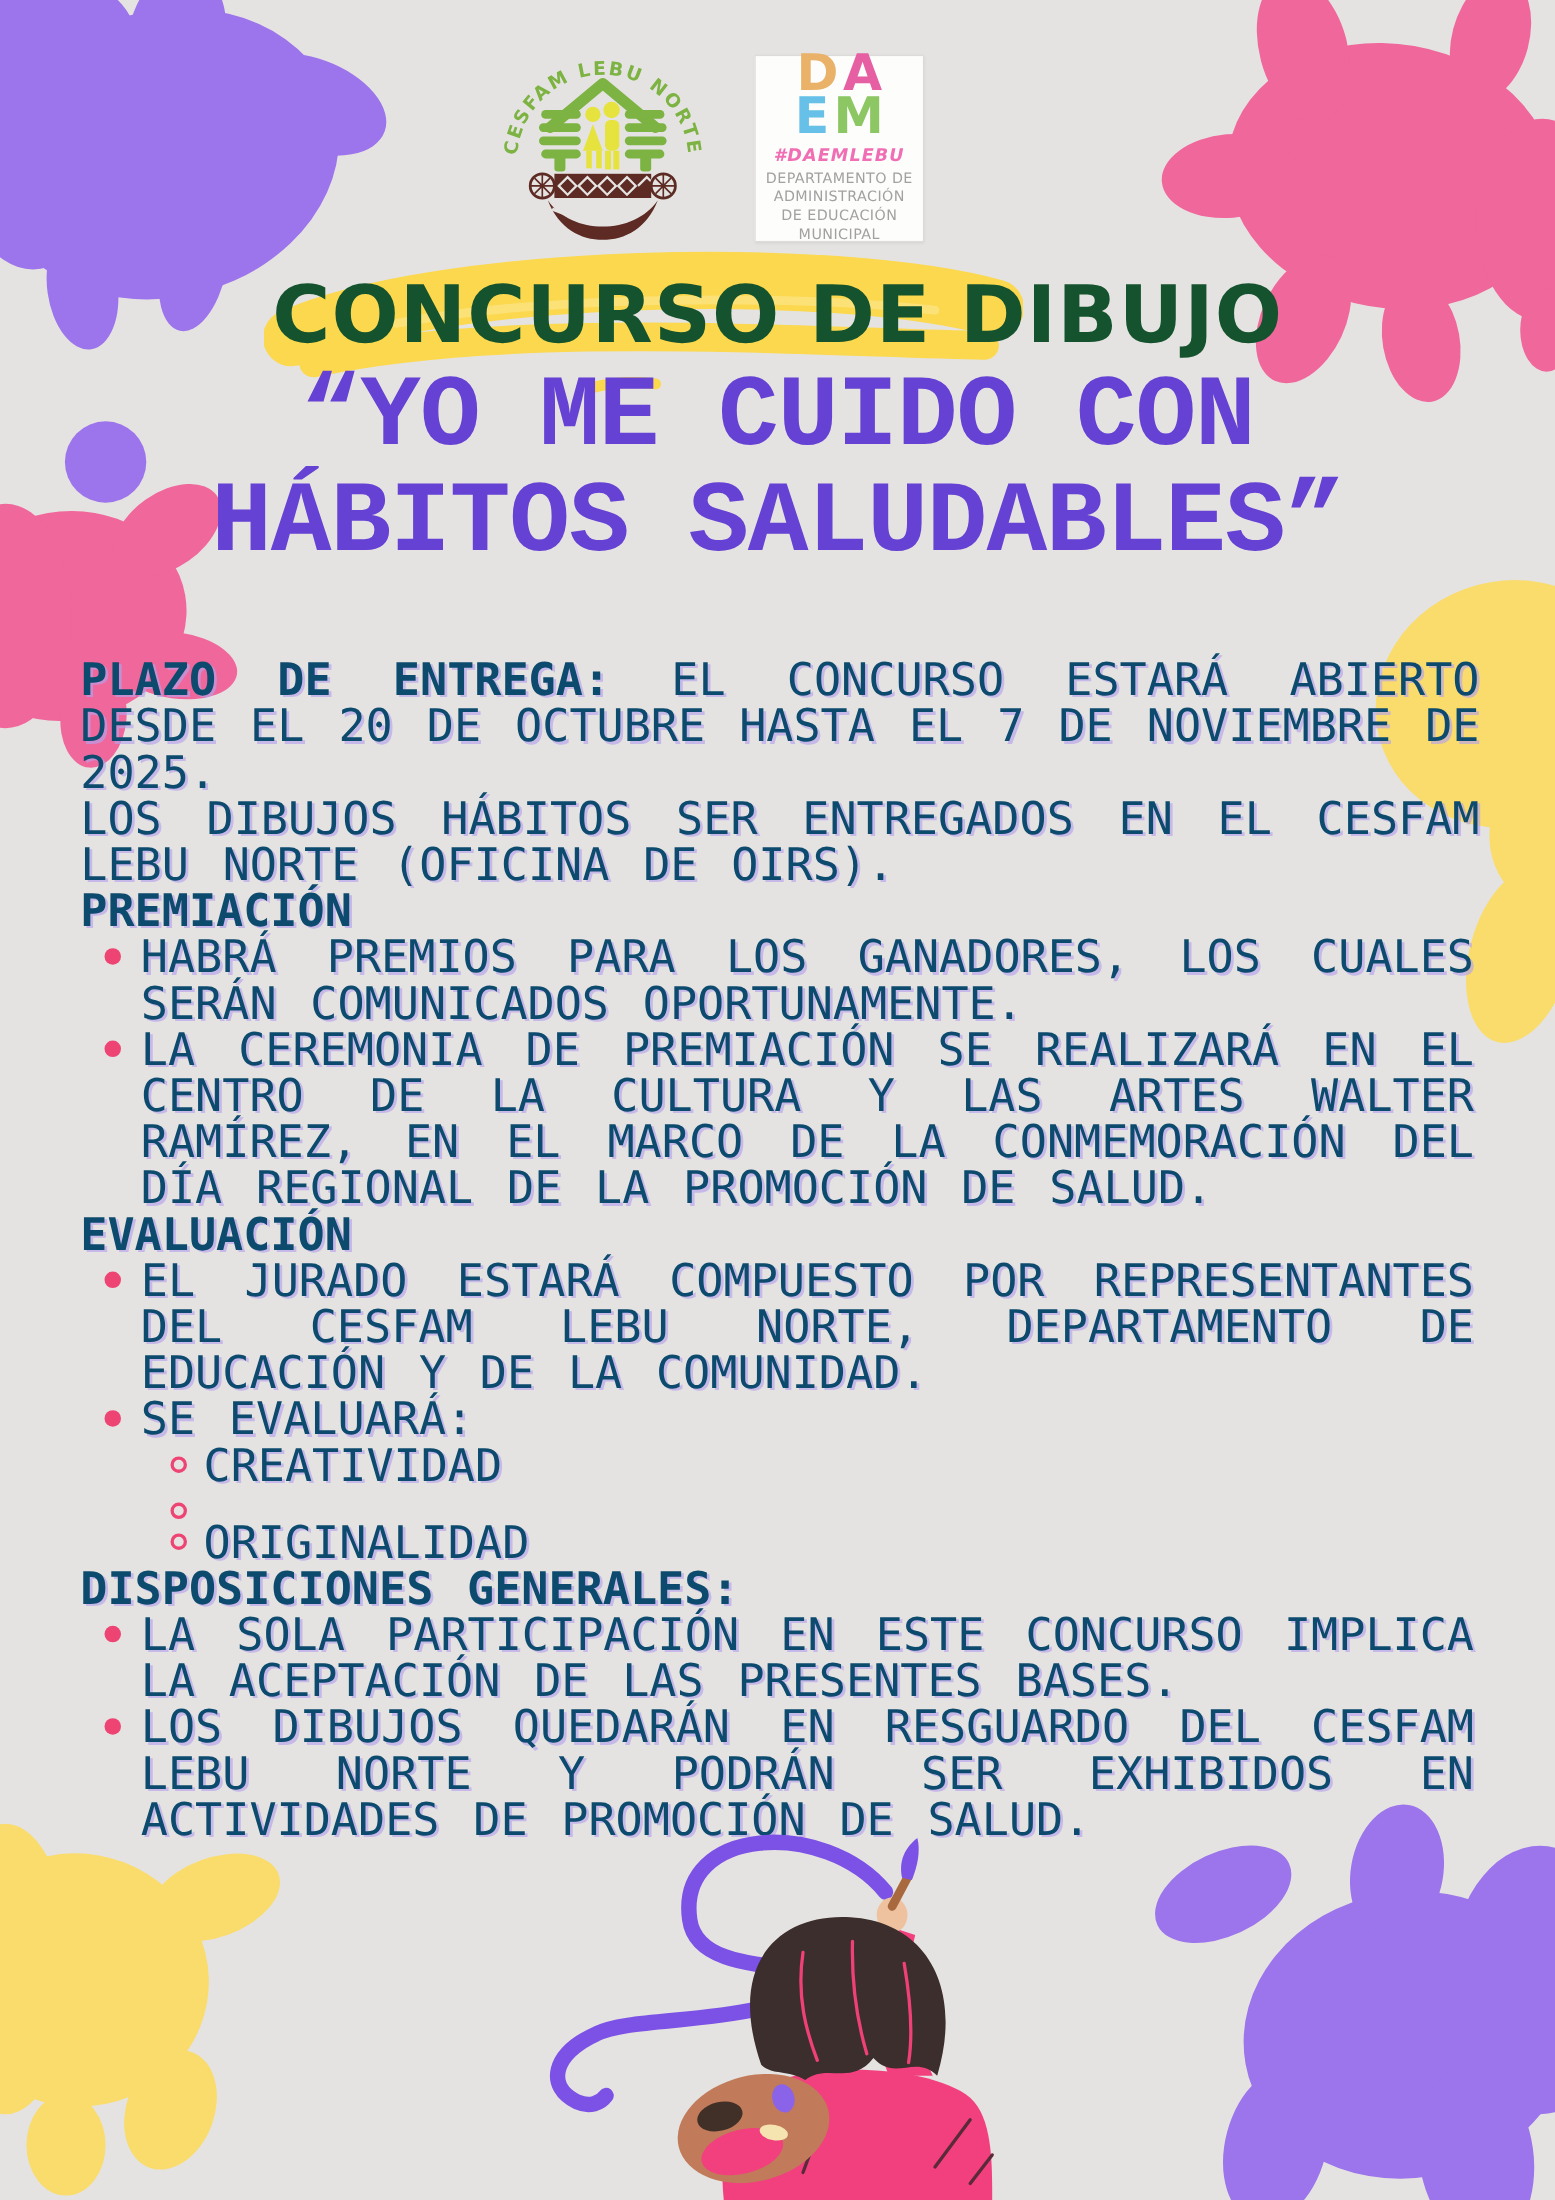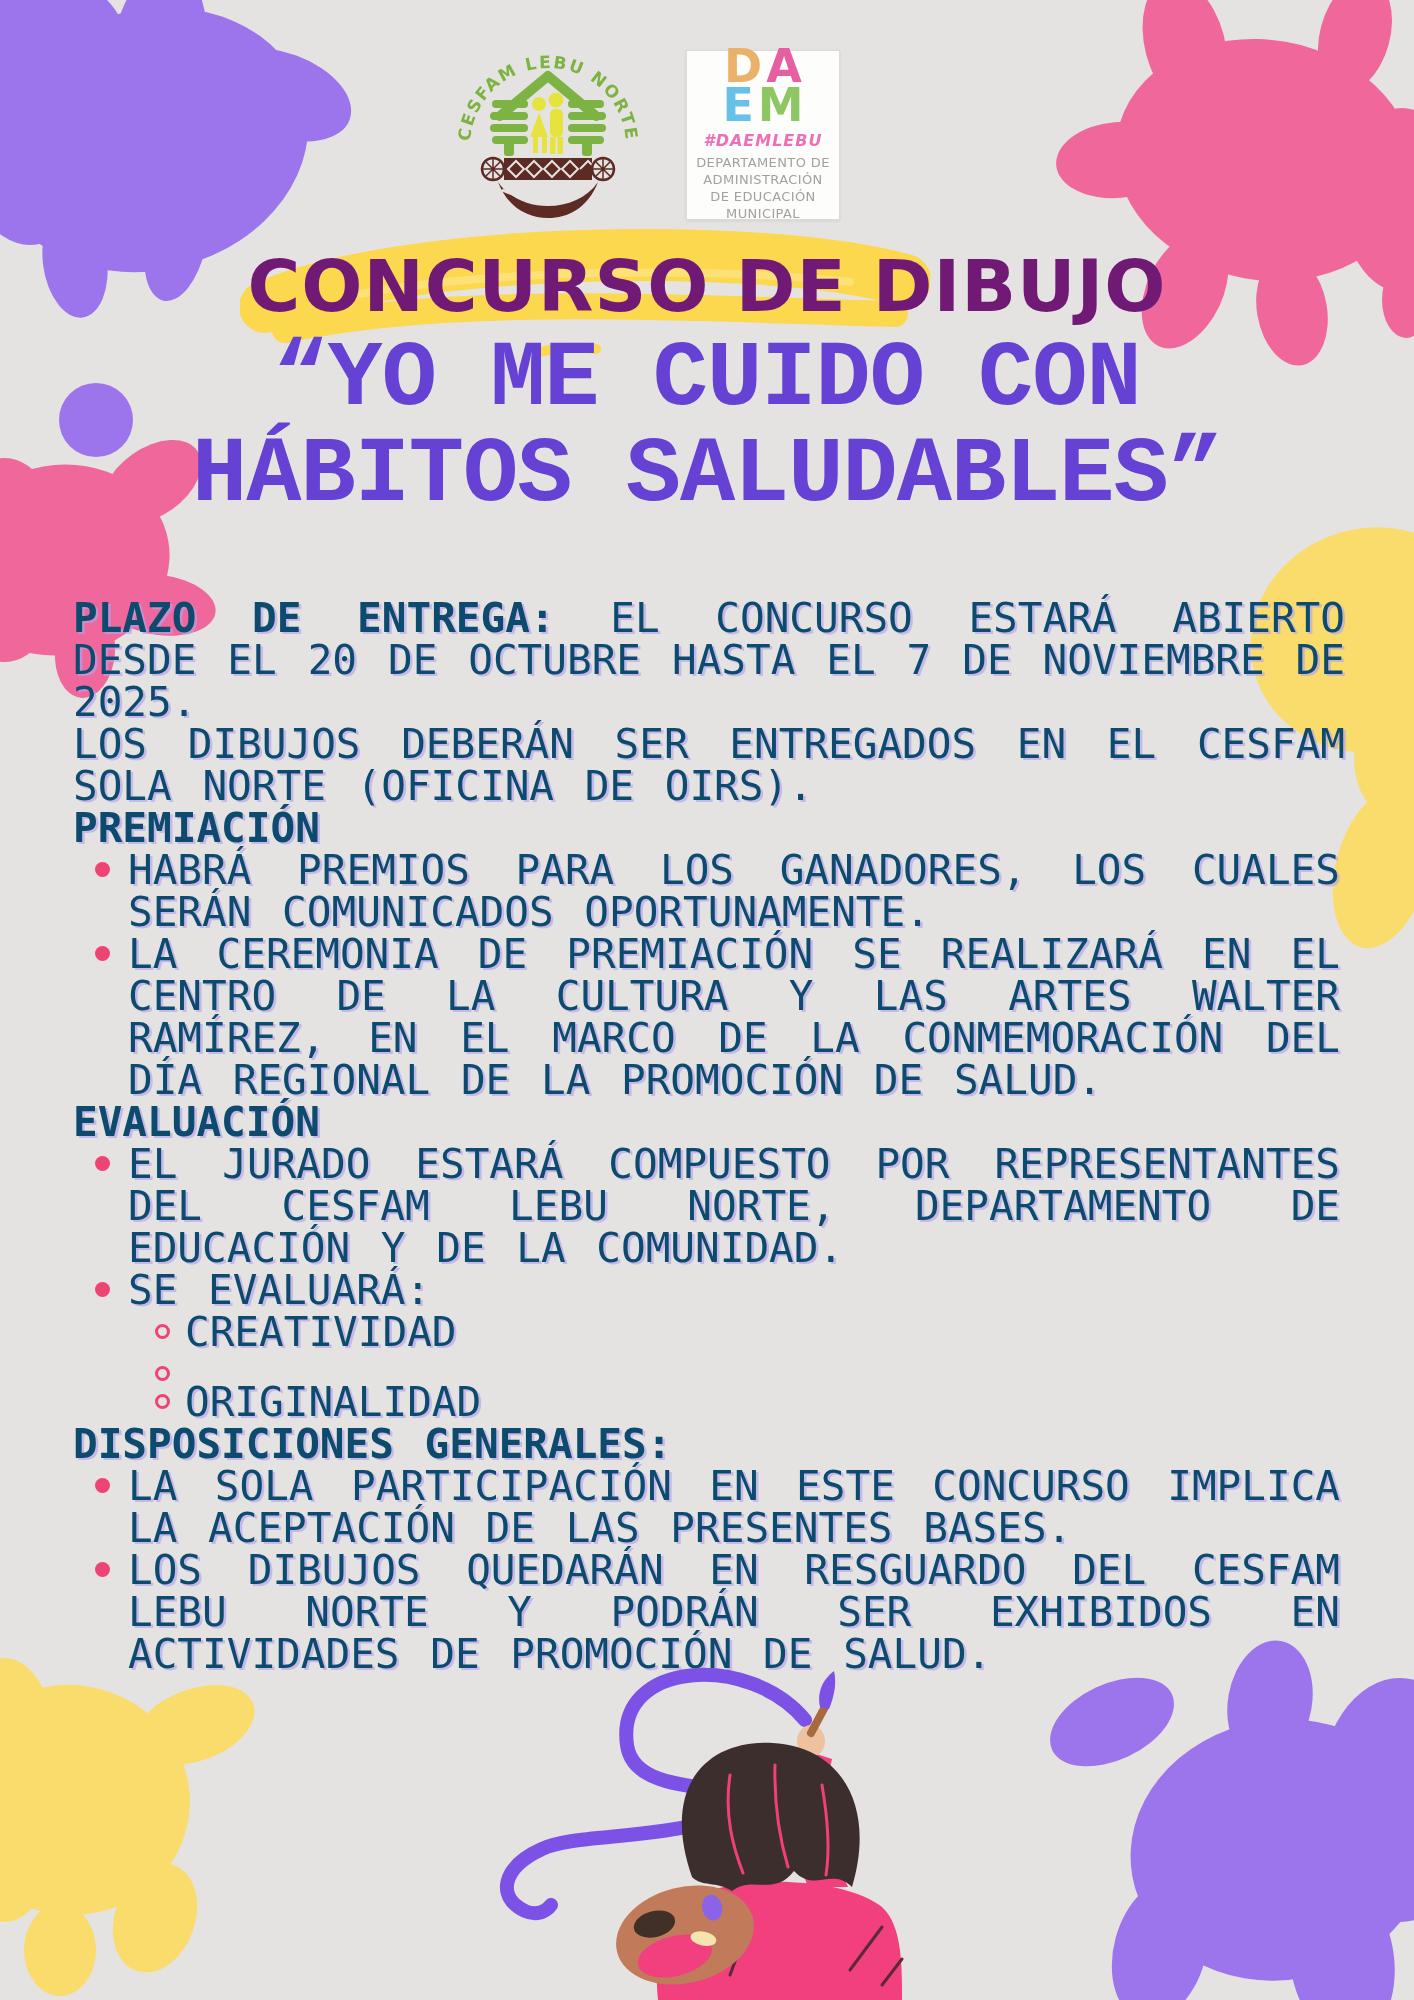--- a/index.html
+++ b/index.html
@@ -24,21 +24,21 @@
   .daem-d{color:#e9b268;} .daem-a{color:#e75fa3;}
   .daem-e{color:#67c0e8;} .daem-m{color:#8cc763;}
   .daem-tag{margin-top:6px;font-size:16px;font-weight:900;font-style:italic;color:#f06eb4;letter-spacing:1px;}
   .daem-dept{margin-top:5px;font-size:13px;color:#a3a1a0;text-align:center;line-height:1.3;letter-spacing:.4px;}
 
   
   .brush{left:240px;top:222px;}
   .title{
     left:0;top:244px;width:1414px;text-align:center;
     font-family:"DejaVu Sans","Liberation Sans",sans-serif;
-    font-size:72px;font-weight:800;letter-spacing:1px;color:#701a75;
+    font-size:72px;font-weight:800;letter-spacing:1px;color:#14532d;
   }
   .slogan{
     left:0;top:332px;width:1414px;text-align:center;
     font-family:Liberation Mono, monospace;
     font-size:92px;font-weight:800;line-height:96px;color:#6541d4;
     letter-spacing:-1px;
   }
 
   
   .body-text{
@@ -208,21 +208,21 @@
   <h1 class="abs title" style="margin:0">CONCURSO DE DIBUJO</h1>
   <h2 class="abs slogan" style="margin:0">
     <div>“YO ME CUIDO CON</div>
     <div>HÁBITOS SALUDABLES”</div>
   </h2>
 
   <div class="abs body-text">
     <div class="jp">
       <span class="hb">PLAZO DE ENTREGA:</span><span> EL CONCURSO ESTARÁ ABIERTO DESDE EL 20 DE OCTUBRE HASTA EL 7 DE NOVIEMBRE DE 2025.</span>
     </div>
-    <div class="jp">LOS DIBUJOS DEBERÁN SER ENTREGADOS EN EL CESFAM SOLA NORTE (OFICINA DE OIRS).</div>
+    <div class="jp">LOS DIBUJOS HÁBITOS SER ENTREGADOS EN EL CESFAM LEBU NORTE (OFICINA DE OIRS).</div>
 
     <div class="hb">PREMIACIÓN</div>
     <div class="bullet">
       <span class="dot"></span>
       <div class="btxt">HABRÁ PREMIOS PARA LOS GANADORES, LOS CUALES SERÁN COMUNICADOS OPORTUNAMENTE.</div>
     </div>
     <div class="bullet">
       <span class="dot"></span>
       <div class="btxt">LA CEREMONIA DE PREMIACIÓN SE REALIZARÁ EN EL CENTRO DE LA CULTURA Y LAS ARTES WALTER RAMÍREZ, EN EL MARCO DE LA CONMEMORACIÓN DEL DÍA REGIONAL DE LA PROMOCIÓN DE SALUD.</div>
     </div>

